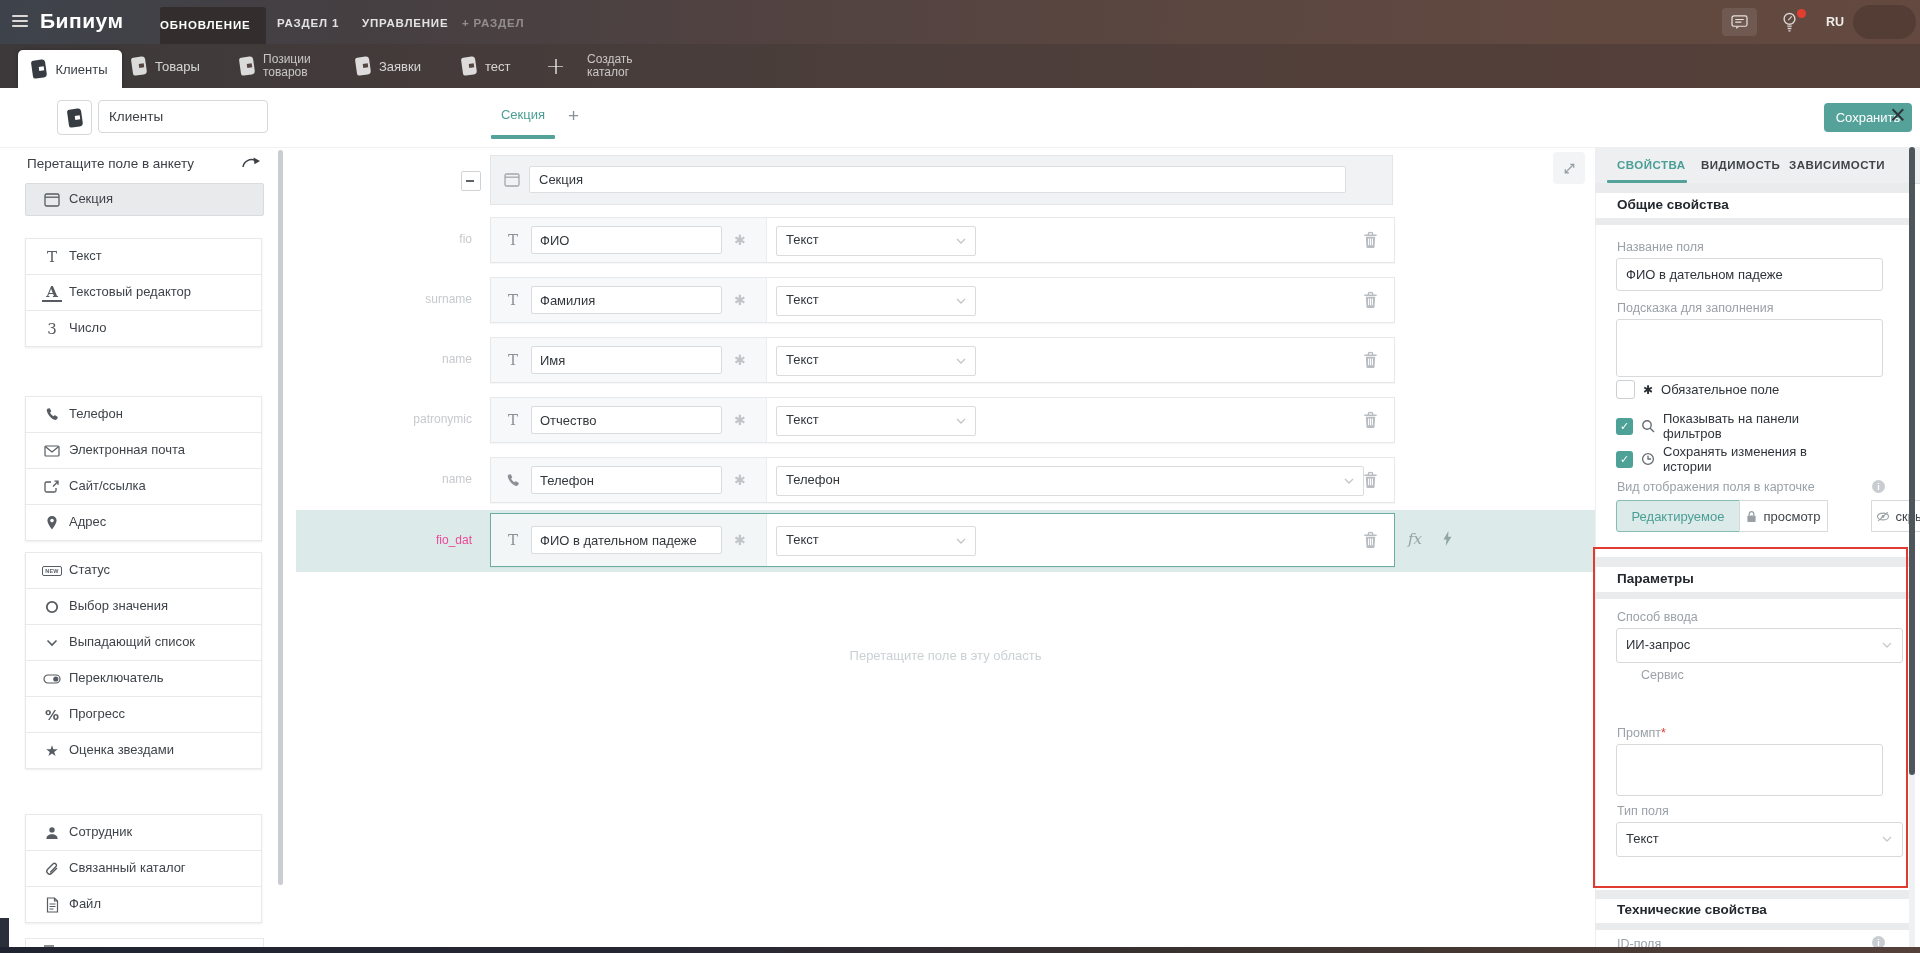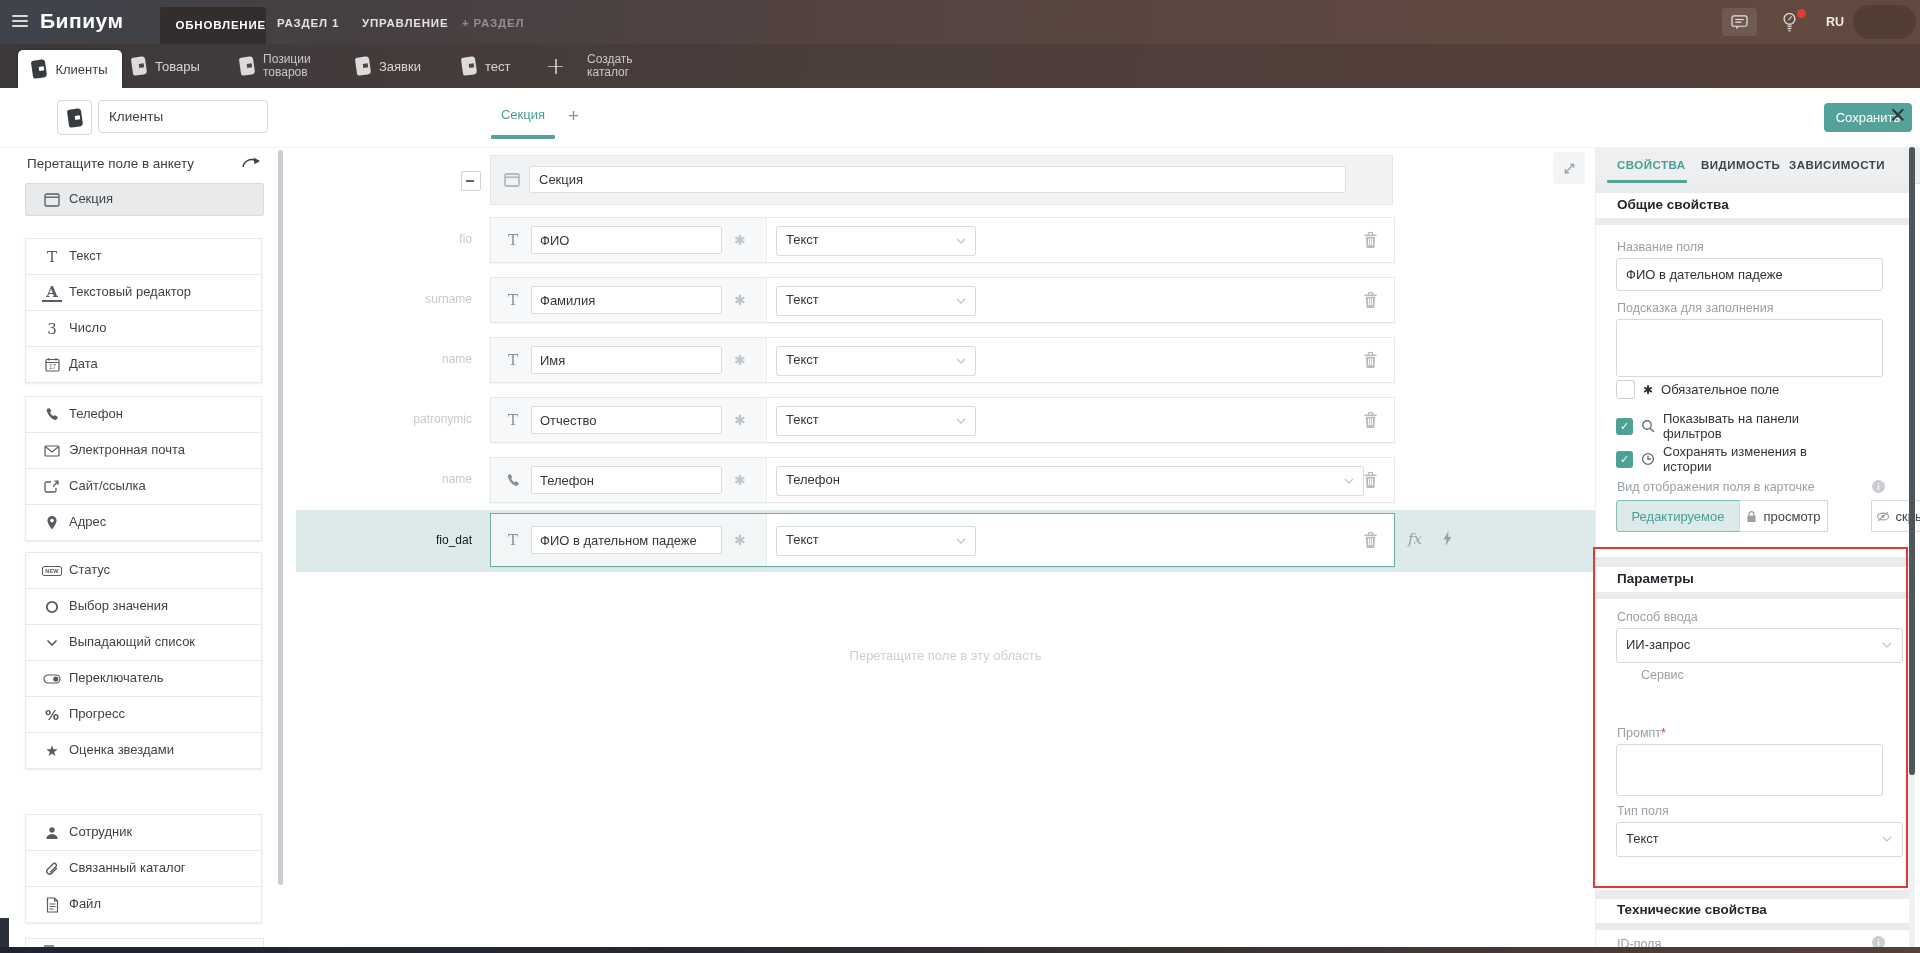--- a/index.html
+++ b/index.html
@@ -9,21 +9,21 @@
   .abs{position:absolute;}
   svg{display:block;}
   input,textarea{font-family:"Liberation Sans",sans-serif;box-sizing:border-box;outline:none;}
 
   
   .topnav{left:0;top:0;width:1920px;height:44px;
     background:linear-gradient(95deg,#3e434b 0%,#453f42 18%,#504241 38%,#5a4640 60%,#614940 82%,#63493f 100%);}
   .hamb span{display:block;width:16px;height:2px;background:#ddd8d6;margin-bottom:3px;border-radius:1px;}
   .logo{color:#fff;font-size:21px;font-weight:bold;letter-spacing:.5px;}
   .navtab{font-size:11.5px;font-weight:bold;letter-spacing:.8px;color:rgba(255,255,255,.85);}
-  .navtab.boxed{background:#332e2d;border-radius:3px 3px 0 0;text-align:right;line-height:37px;color:#fff;}
+  .navtab.boxed{background:#332e2d;border-radius:3px 3px 0 0;text-align:left;line-height:37px;color:#fff;}
   .navtab.dim{color:rgba(255,255,255,.4);}
   .icbtn{background:rgba(255,255,255,.09);border-radius:4px;display:flex;align-items:center;justify-content:center;}
   .reddot{width:9px;height:9px;border-radius:50%;background:#e23d31;}
   .lang{color:#efecea;font-size:12.5px;font-weight:bold;}
   .userpill{background:rgba(0,0,0,.16);border-radius:17px;}
 
   
   .catbar{left:0;top:44px;width:1920px;height:44px;
     background:linear-gradient(95deg,#3d393a 0%,#433b3a 20%,#4b3e3b 45%,#523f3a 70%,#553f39 100%);}
   .cattab{top:44px;height:44px;display:flex;align-items:center;gap:9px;color:rgba(255,255,255,.78);font-size:13px;}
@@ -78,21 +78,21 @@
   .fname{position:absolute;left:40px;top:calc(50% - 14px);width:191px;height:28px;border:1px solid #d9dcde;border-radius:2px;
          font-size:13px;color:#32373c;padding:0 8px;background:#fff;}
   .fstar{position:absolute;left:243px;top:50%;transform:translateY(-50%);color:#c1c5c8;font-size:14px;
          font-family:"DejaVu Sans",sans-serif;}
   .fselect{position:absolute;left:285px;top:calc(50% - 14px);width:180px;height:28px;border:1px solid #d9dcde;border-radius:2px;
            background:#fff;font-size:13px;color:#32373c;line-height:26px;padding:0 9px;}
   .fselect.wide{width:568px;}
   .fselect .chev{position:absolute;right:9px;top:11px;color:#c2c6c9;}
   .ftrash{position:absolute;right:16px;top:50%;transform:translateY(-50%);color:#b9bdc1;}
   .flabel{position:absolute;left:296px;width:176px;text-align:right;font-size:12px;color:#c6cacd;white-space:nowrap;}
-  .flabel.sel{color:#0f172a;}
+  .flabel.sel{color:#ec4899;}
   .selband{background:#dcebe9;}
   .fxlbl{font-family:"DejaVu Serif",serif;font-style:italic;font-size:15px;color:#93a5a1;}
   .drophint{text-align:center;font-size:13px;color:#cbd0d3;}
   .expandbtn{background:#f2f4f5;border-radius:4px;color:#97a1a8;display:flex;align-items:center;justify-content:center;}
 
   
   .rpanel-bg{left:1595px;top:147px;width:325px;height:806px;background:#fff;border-left:1px solid #eceef0;}
   .rtabbar{left:1595px;top:147px;width:325px;height:36px;background:#edeff1;border-bottom:1px solid #dcdfe1;}
   .rtab{font-size:11.5px;font-weight:bold;letter-spacing:.5px;color:#3f444a;}
   .rtab.on{color:#4a9e96;}
@@ -241,30 +241,20 @@
       <span class="pl">Текст</span>
     </div>
     <div class="pal-item">
       <span class="pi glyph" style="border-bottom:2px solid #565c61;height:16px;font-weight:bold;">A</span>
       <span class="pl">Текстовый редактор</span>
     </div>
     <div class="pal-item">
       <span class="pi glyph">3</span>
       <span class="pl">Число</span>
     </div>
-    <div class="pal-item">
-      <span class="pi">
-          <svg width="15" height="15" viewBox="0 0 15 15">
-            <rect x="1" y="2.5" width="13" height="11.5" rx="1" fill="none" stroke="currentColor" stroke-width="1.2"></rect>
-            <path d="M4 1 v2.5 M11 1 v2.5 M1 5.5 H14" stroke="currentColor" stroke-width="1.2"></path>
-            <text x="7.5" y="12.2" font-size="6.5" text-anchor="middle" fill="currentColor" font-family="sans-serif">17</text>
-          </svg>
-        </span>
-      <span class="pl">Дата</span>
-    </div>
   </div>
 
   <div class="pal-group" style="left:25px;top:396px;">
     <div class="pal-item">
       <span class="pi">
           <svg width="15" height="15" viewBox="0 0 16 16">
             <path d="M3.2 1.6 C2.4 1.9 1.8 2.5 1.9 3.5 2.1 6.5 5.3 11.4 9.3 13.3 c1.5 .7 2.6 .6 3.3 -.3 l.9 -1.2 c.3 -.5 .2 -1 -.2 -1.3 L11.1 9 c-.4 -.3 -.9 -.2 -1.2 .1 l-.8 .8 C7.6 9.2 6 7.4 5.3 5.9 l.9 -.7 c.4 -.3 .5 -.8 .3 -1.2 L5.3 1.9 C5 1.4 4.5 1.3 4 1.5 Z" fill="currentColor"></path>
           </svg>
         </span>
       <span class="pl">Телефон</span>

